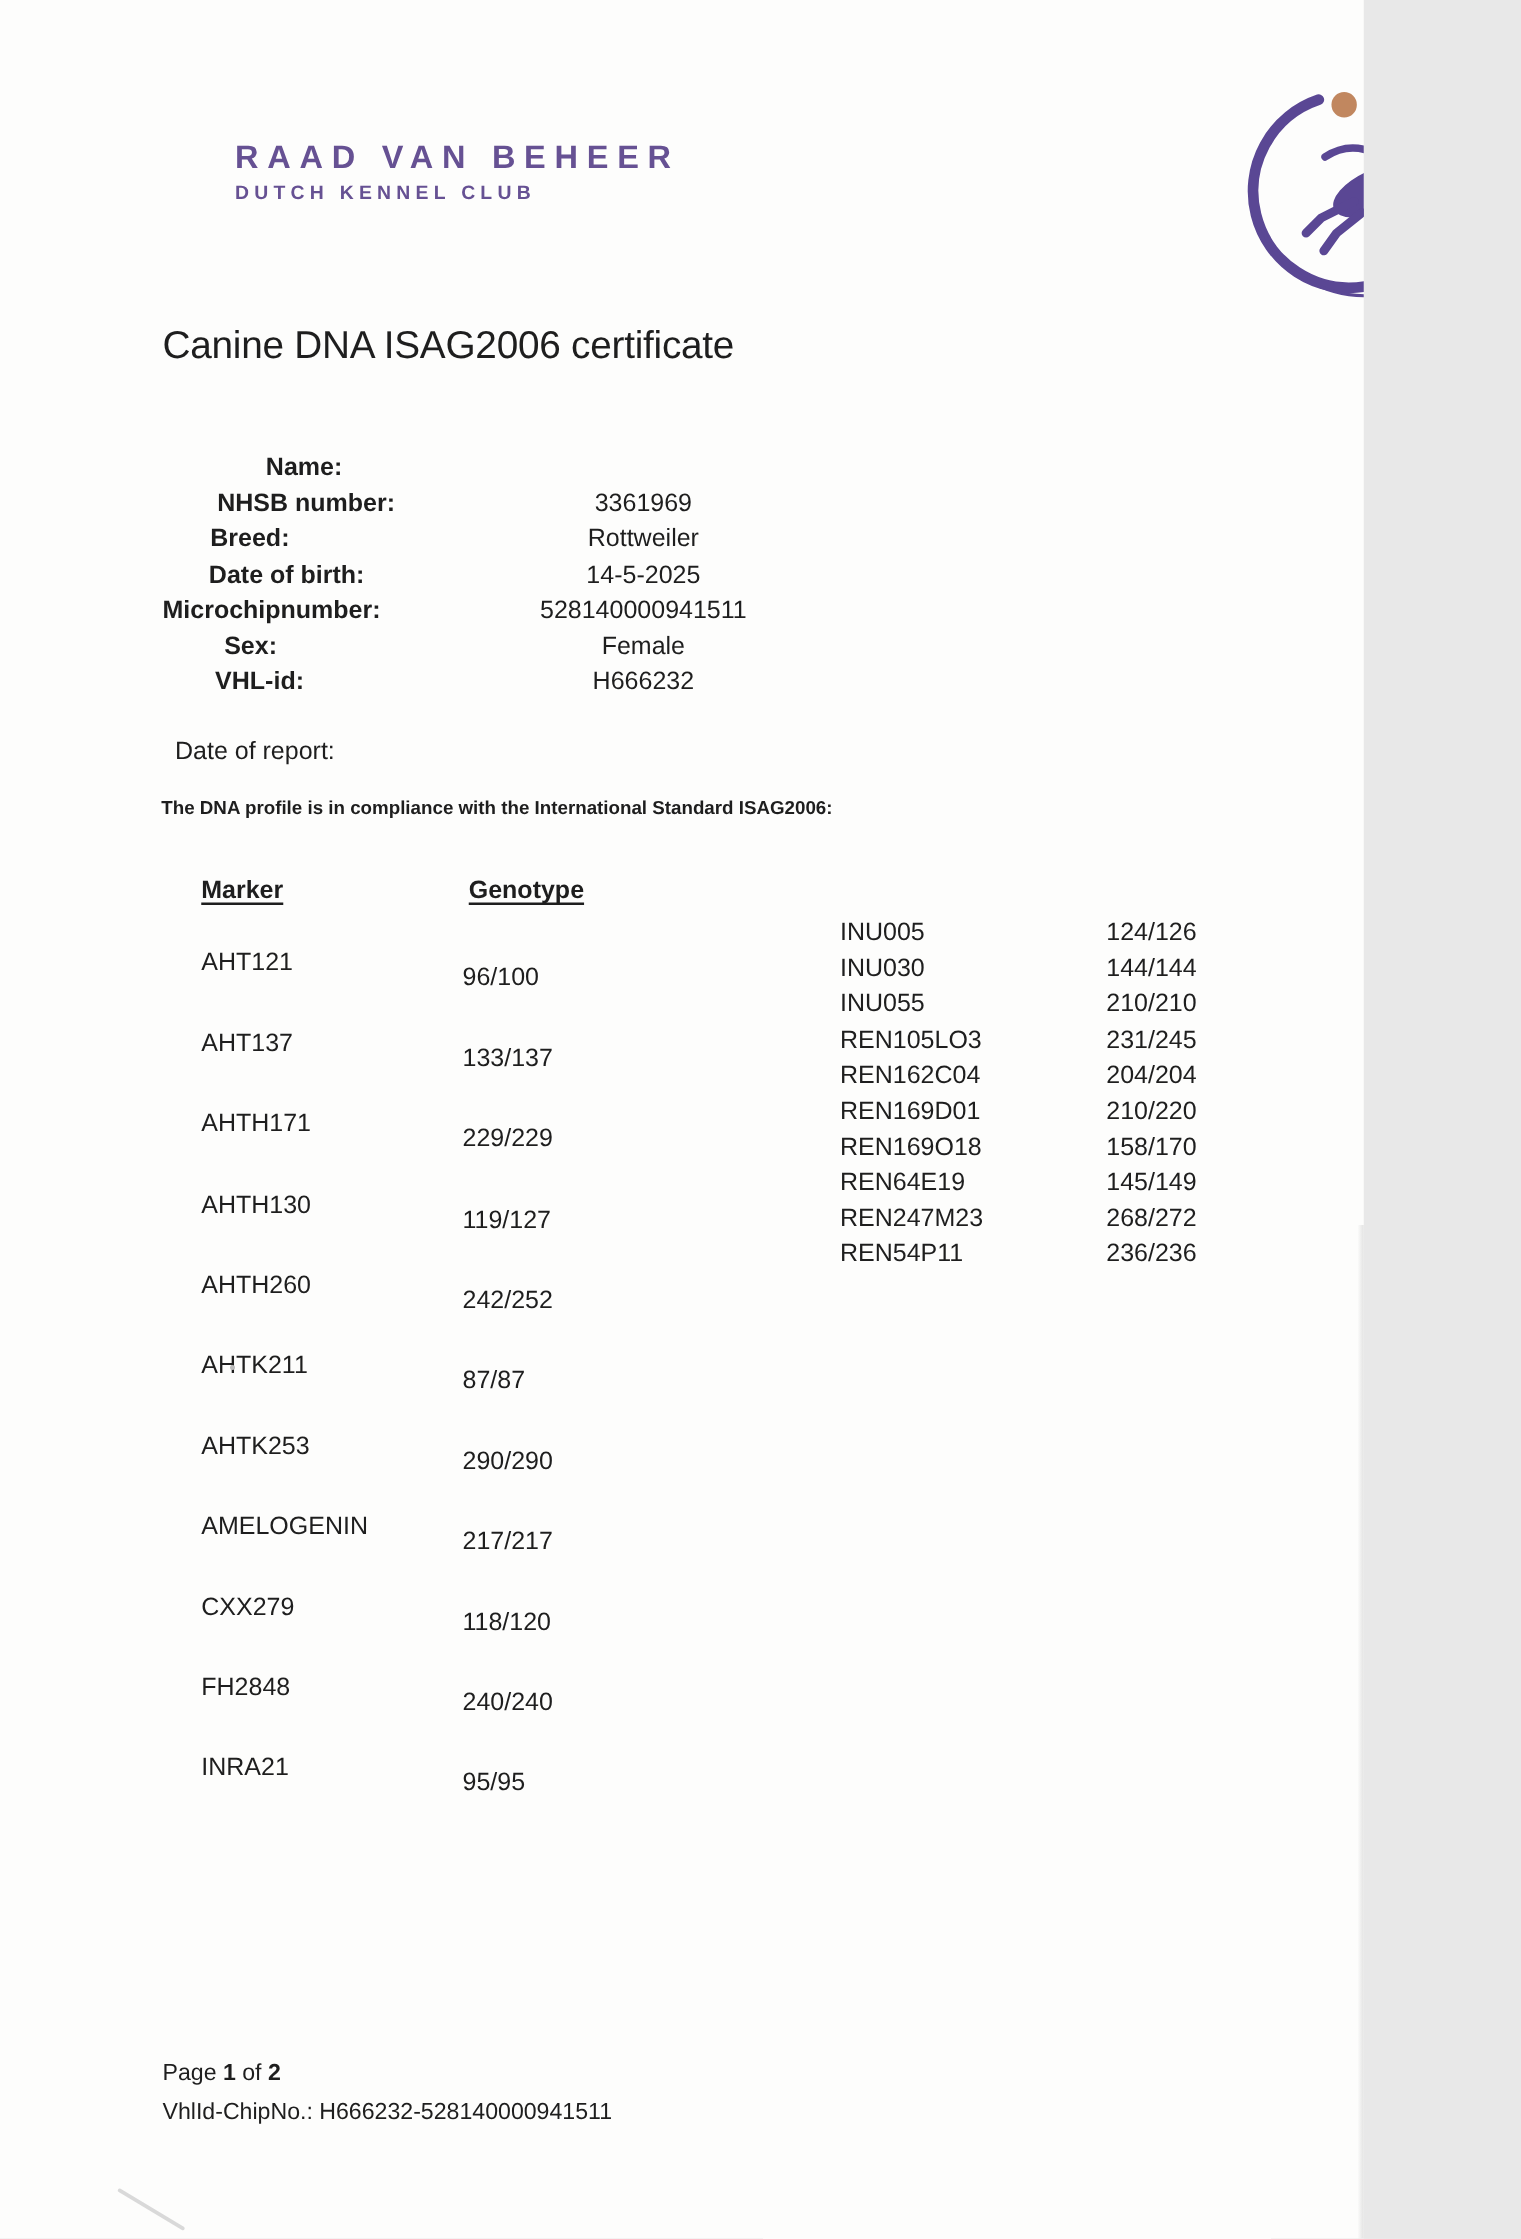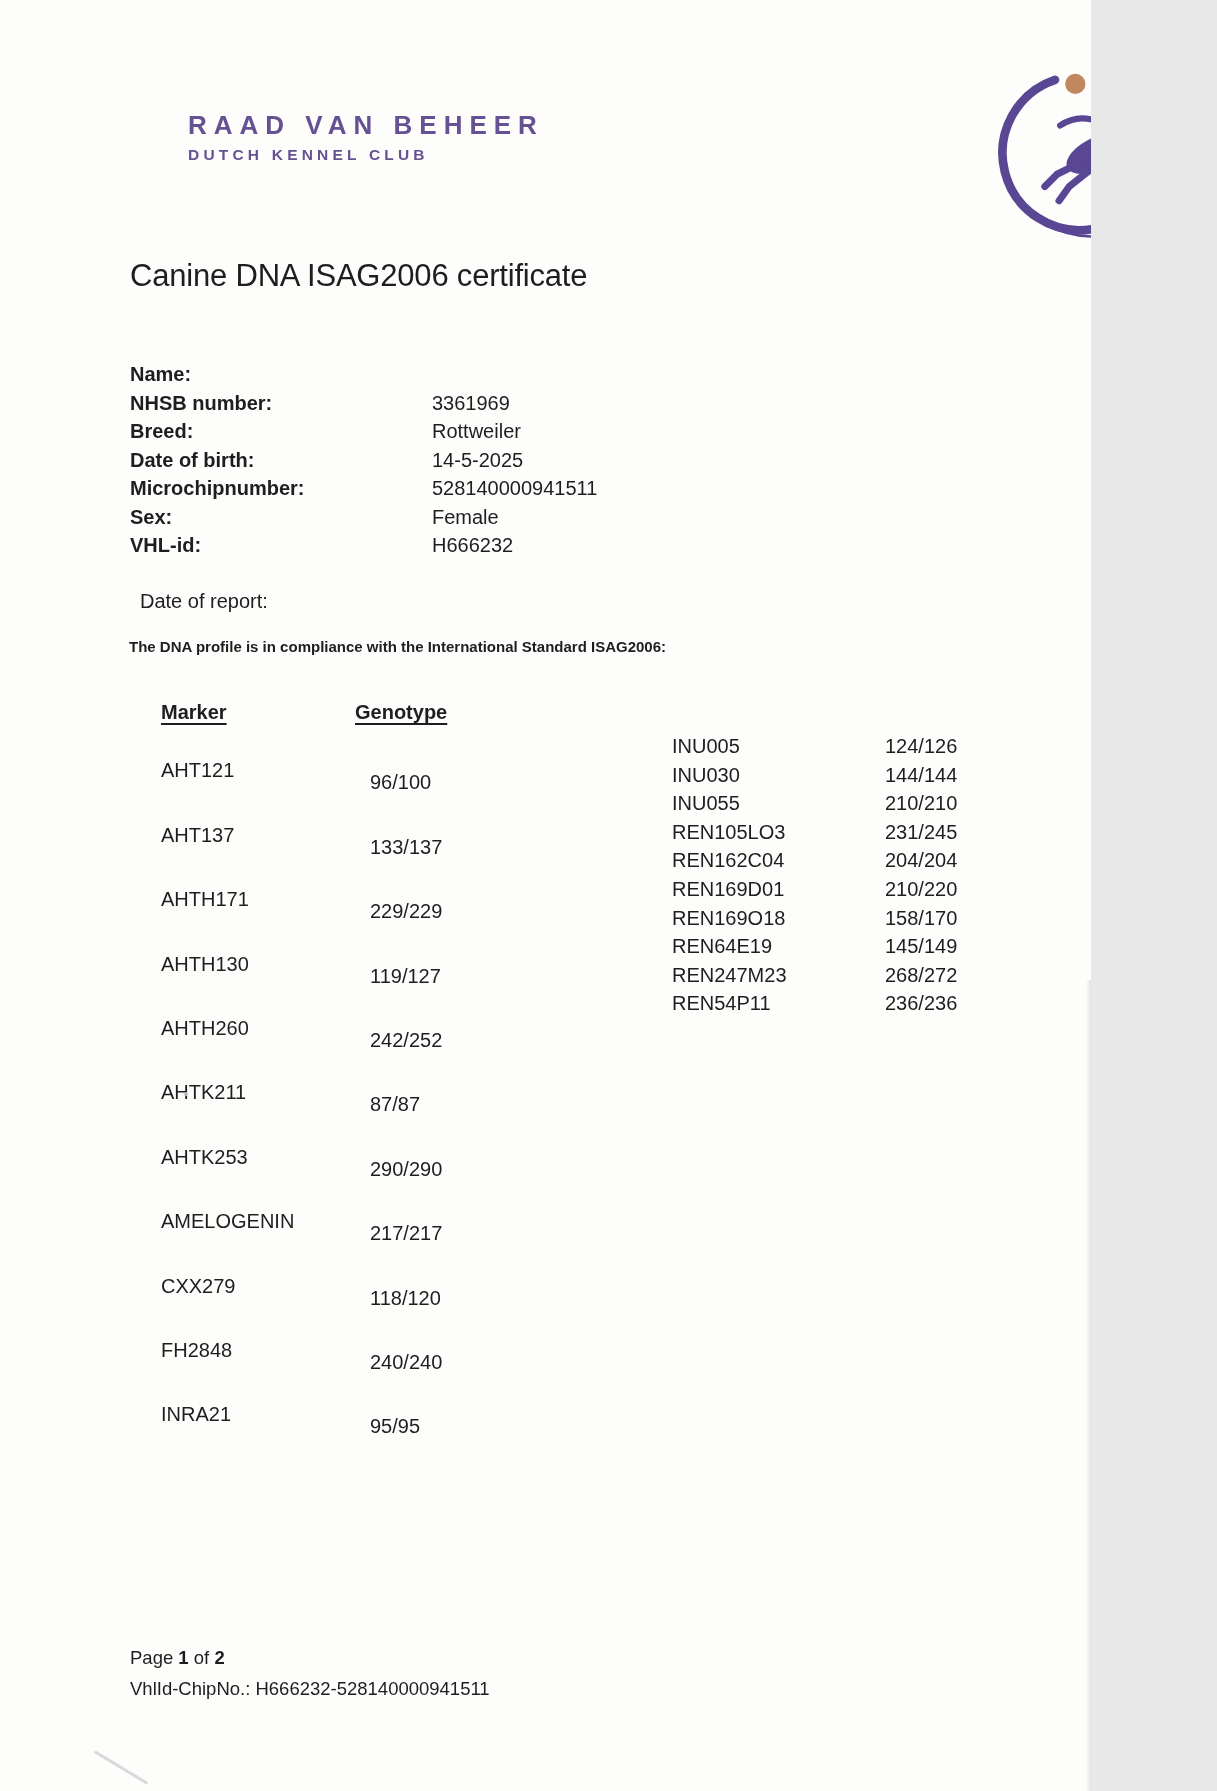--- a/index.html
+++ b/index.html
@@ -28,32 +28,32 @@
   }
   .brand-sub{
     margin-top:5px;font-size:15.5px;font-weight:bold;letter-spacing:4.2px;
     color:var(--brand-purple);white-space:nowrap;
   }
   .emblem{position:absolute;left:992px;top:64px;width:188px;height:184px;}
   
   .doc-title{position:absolute;left:130px;top:216px;font-size:31px;letter-spacing:-0.2px;margin-top:42px;}
   
   .info-block{position:absolute;left:130px;top:360px;font-size:20px;line-height:28.5px;}
-  .info-row{display:flex;}
+  .info-row{display:flex;justify-content:center;}
   .info-label{width:302px;font-weight:bold;}
   .info-value{white-space:nowrap;}
   
   .report-row{position:absolute;left:140px;top:590px;font-size:20px;display:flex;}
   .report-label{width:302px;}
   .report-value{font-weight:bold;white-space:nowrap;}
   
   .compliance{position:absolute;left:129px;top:638px;font-size:15px;font-weight:bold;}
   
   .table-left{position:absolute;left:161px;top:698px;font-size:20px;line-height:28.4px;}
-  .thead{display:flex;margin-bottom:6px;}
+  .thead{display:flex;margin-bottom:6px;gap:20px;}
   .th{font-weight:bold;text-decoration:underline;text-decoration-thickness:2px;text-underline-offset:4px;}
   .th-marker{width:194px;}
   .trow{display:flex;}
   .t-marker{width:194px;margin-top:24px;}
   .t-geno{padding-left:15px;margin-top:36px;}
   .table-right{position:absolute;left:672px;top:732px;font-size:20px;line-height:28.6px;}
   .t-marker-r{width:213px;}
   
   .footer{position:absolute;left:130px;top:1642px;font-size:18.5px;line-height:31px;}
   .footer .b{font-weight:bold;}

